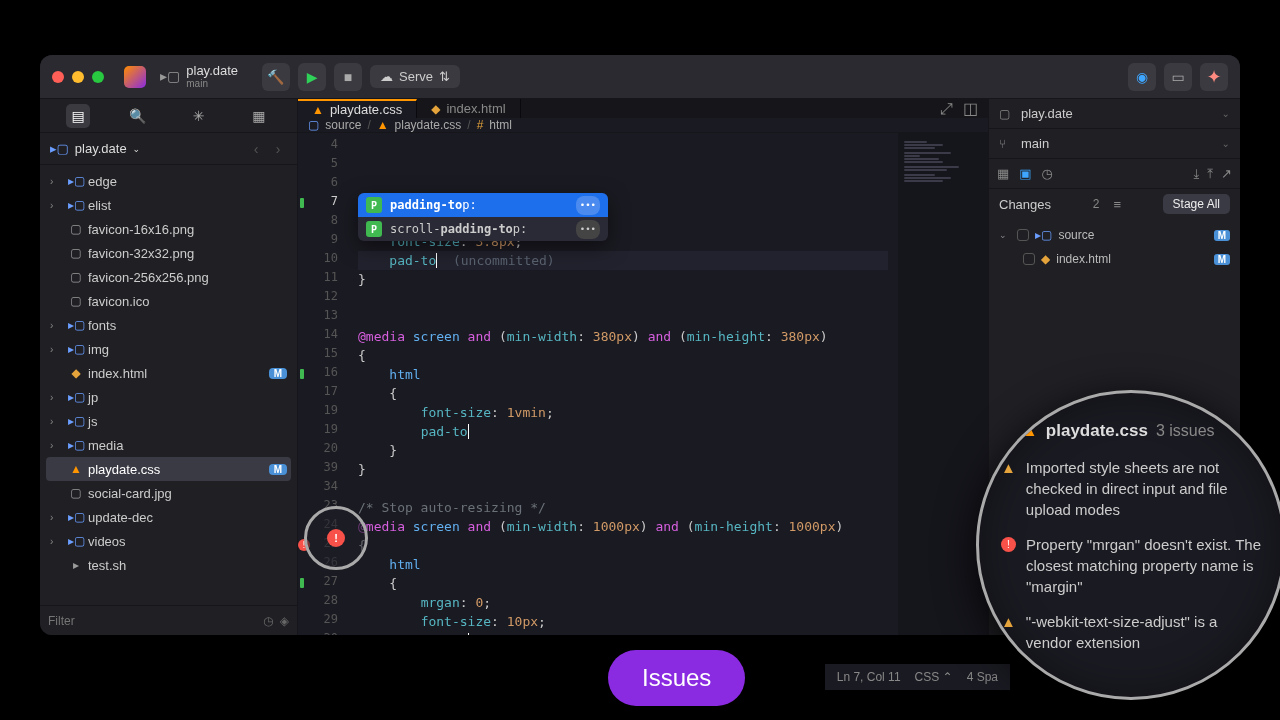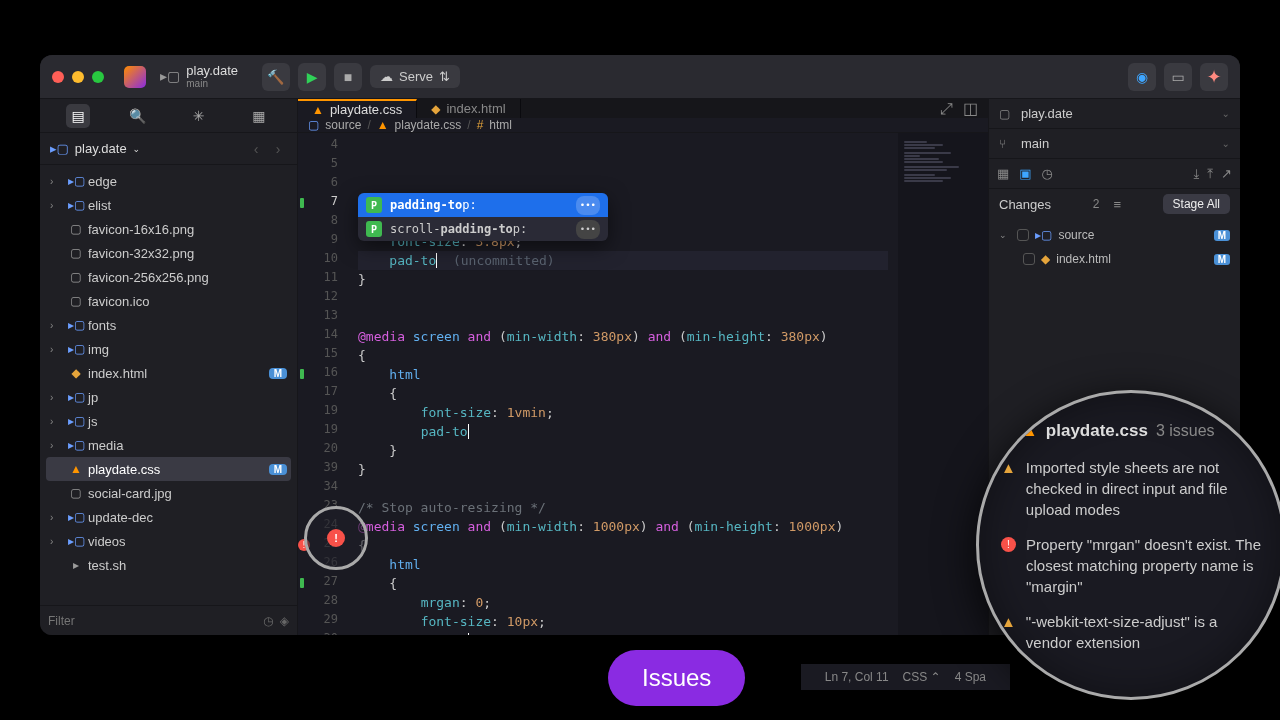--- a/index.html
+++ b/index.html
@@ -176,21 +176,21 @@
 .ac-hl { font-weight: bold; }
 
 .minimap {
   width: 90px; background: #15151c; padding: 8px 6px; position:relative;
 }
 .mm-block { margin-bottom: 3px; }
 .mm-line { height: 2px; background: #3a3a48; margin-bottom: 1px; border-radius: 1px; }
 
 .status-bar {
   position: absolute; bottom: 30px; right: 270px; height: 26px;
-  display: flex; align-items: center; gap: 14px; padding: 0 24px;
+  display: flex; align-items: center; gap: 14px; padding: 0 12px;
   color: #888; font-size: 12px; background:#1a1a22;
 }
 
 .right-panel {
   width: 252px; background: #1f1f24; display: flex; flex-direction: column;
   border-left: 1px solid #16161a;
 }
 .rp-row {
   height: 30px; display: flex; align-items: center; padding: 0 10px; gap: 8px;
   border-bottom: 1px solid #16161a; color: #ccc; font-size: 13px;

